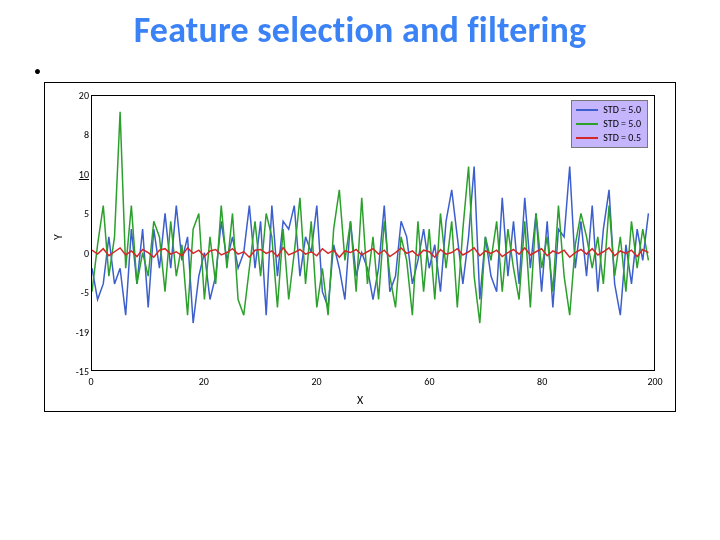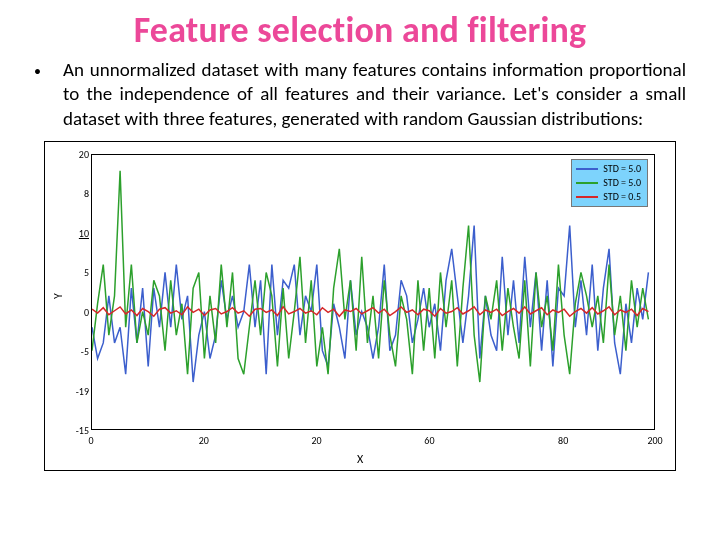--- a/index.html
+++ b/index.html
@@ -12,21 +12,21 @@
     position: relative;
     overflow: hidden;
   }
   .slide {
     width: 720px;
     height: 540px;
     box-sizing: border-box;
     padding: 8px 34px 10px 34px;
   }
   .title {
-    color: #ec4899;
+    color: #3b82f6;
     font-size: 36px;
     font-weight: 700;
     text-align: center;
     margin: 0 0 6px 0;
     letter-spacing: 0.2px;
   }
   .body-text {
     color: #000;
     font-size: 19px;
     line-height: 1.28;
@@ -82,21 +82,21 @@
     position: absolute;
     font-size: 10px;
     color: #000;
   }
   .ytick { right: calc(100% - 44px); text-align: right; width: 30px; }
   .xtick { top: calc(100% - 36px); transform: translateX(-50%); }
   .legend {
     position: absolute;
     top: 4px;
     right: 6px;
-    background: #7dd3fc;
+    background: #c4b5fd;
     border: 1px solid #777;
     padding: 2px 6px 2px 4px;
     font-size: 10px;
     line-height: 14px;
   }
   .legend-row { display: flex; align-items: center; }
   .legend-swatch {
     width: 22px; height: 0; border-top-width: 2px; border-top-style: solid;
     margin-right: 5px;
   }
@@ -106,21 +106,20 @@
   .series-red  { stroke: #d62728; stroke-width: 1.5; fill: none; }
 </style>
 </head>
 <body>
 
 <div class="slide">
   <h1 class="title">Feature selection and filtering</h1>
 
   <div class="bullet-row">
     <span class="bullet-dot">•</span>
-    <p class="body-text">An unnormalized dataset with many features contains information proportional to the independence of all features and their variance. Let's consider a small dataset with three features, generated with random Gaussian distributions:</p>
   </div>
 
   <div class="chart-wrap">
 
     <span class="y-axis-label">Y</span>
     <span class="x-axis-label">X</span>
 
     <div id="ytick-holder"></div>
     <div id="xtick-holder"></div>
 
@@ -152,16 +151,16 @@
       <span class="ytick" style="top: 203.143px;">-5</span>
       <span class="ytick" style="top: 163.714px;">0</span>
       <span class="ytick" style="top: 124.286px;">5</span>
       <span class="ytick" style="top: 84.8571px; text-decoration: underline;">10</span>
       <span class="ytick" style="top: 45.4286px;">8</span>
       <span class="ytick" style="top: 6px;">20</span>
       <span class="xtick" style="left: 46px;">0</span>
       <span class="xtick" style="left: 158.8px;">20</span>
       <span class="xtick" style="left: 271.6px;">20</span>
       <span class="xtick" style="left: 384.4px;">60</span>
-      <span class="xtick" style="left: 497.2px; margin-left: 21px;">80</span>
+      <span class="xtick" style="left: 497.2px;">80</span>
       <span class="xtick" style="left: 610px;">200</span>
     </div>
 </div>
 
 </body></html>

